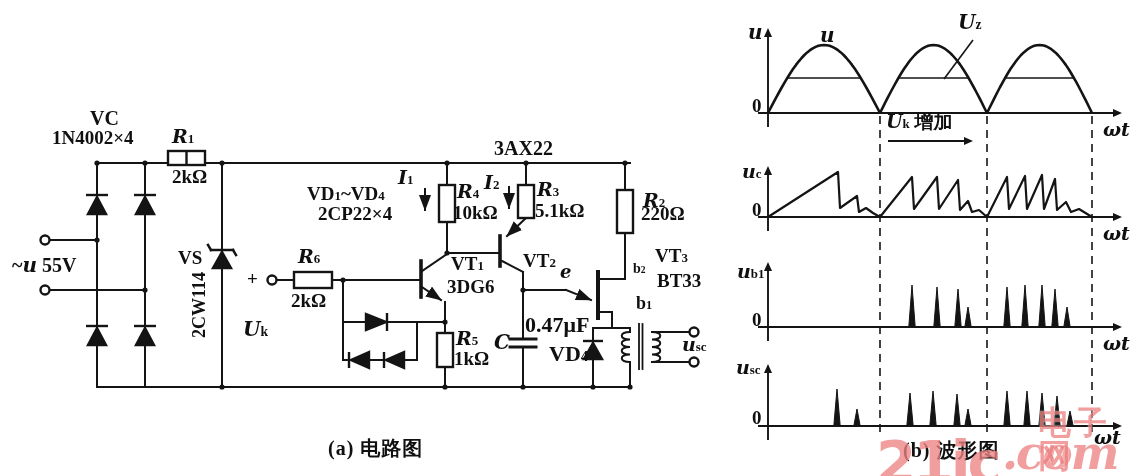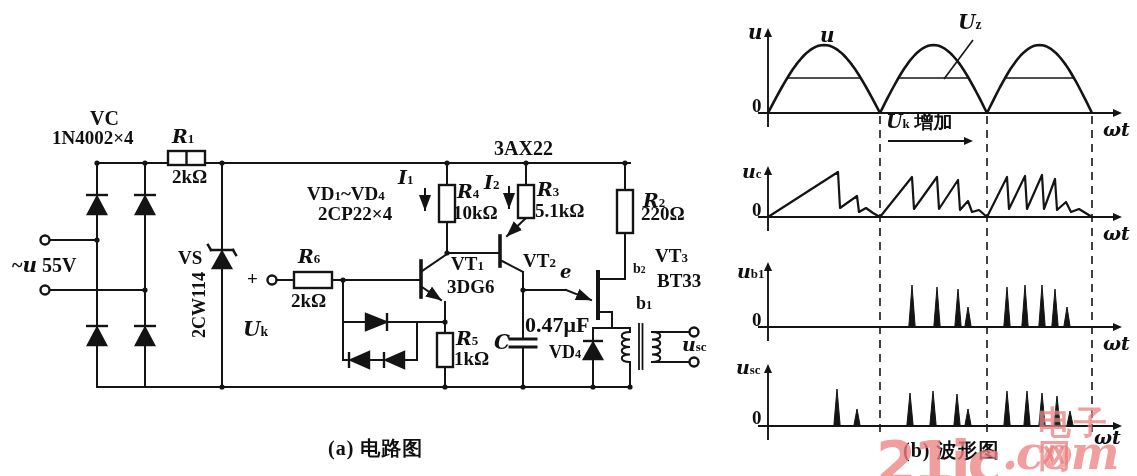--- a/index.html
+++ b/index.html
@@ -278,21 +278,21 @@
   <span class="lbl" style="left:523px;top:251px"><span>VT</span><sub>2</sub></span>
   <span class="lbl" style="left:560px;top:263px;font-size:18px"><span class="it">e</span></span>
   <span class="lbl" style="left:633px;top:262px;font-size:14px"><span>b</span><sub>2</sub></span>
   <span class="lbl" style="left:655px;top:246px"><span>VT</span><sub>3</sub></span>
   <span class="lbl" style="left:657px;top:271px">BT33</span>
   <span class="lbl" style="left:636px;top:294px;font-size:18px"><span>b</span><sub>1</sub></span>
   <span class="lbl" style="left:456px;top:329px"><span class="it">R</span><sub>5</sub></span>
   <span class="lbl" style="left:454px;top:349px">1kΩ</span>
   <span class="lbl" style="left:525px;top:314px;font-size:22px">0.47μF</span>
   <span class="lbl" style="left:494px;top:332px;font-size:20px"><span class="it">C</span></span>
-  <span class="lbl" style="left:549px;top:343px;font-size:18px"><span>VD</span><sub>4</sub></span>
+  <span class="lbl" style="left:549px;top:343px;font-size:22px"><span>VD</span><sub>4</sub></span>
   <span class="lbl" style="left:682px;top:335px"><span class="it">u</span><sub>sc</sub></span>
   <span class="lbl cap" style="left:328px;top:438px">(a) 电路图</span>
 
   <span class="lbl" style="left:748px;top:22px;font-size:20px"><span class="it">u</span></span>
   <span class="lbl" style="left:820px;top:25px;font-size:20px"><span class="it">u</span></span>
   <span class="lbl" style="left:958px;top:12px;font-size:20px"><span class="it">U</span><sub>z</sub></span>
   <span class="lbl" style="left:886px;top:112px"><span class="it">U</span><sub>k</sub><span> 增加</span></span>
   <span class="lbl" style="left:742px;top:162px"><span class="it">u</span><sub>c</sub></span>
   <span class="lbl" style="left:737px;top:262px"><span class="it">u</span><sub>b1</sub></span>
   <span class="lbl" style="left:736px;top:358px"><span class="it">u</span><sub>sc</sub></span>

